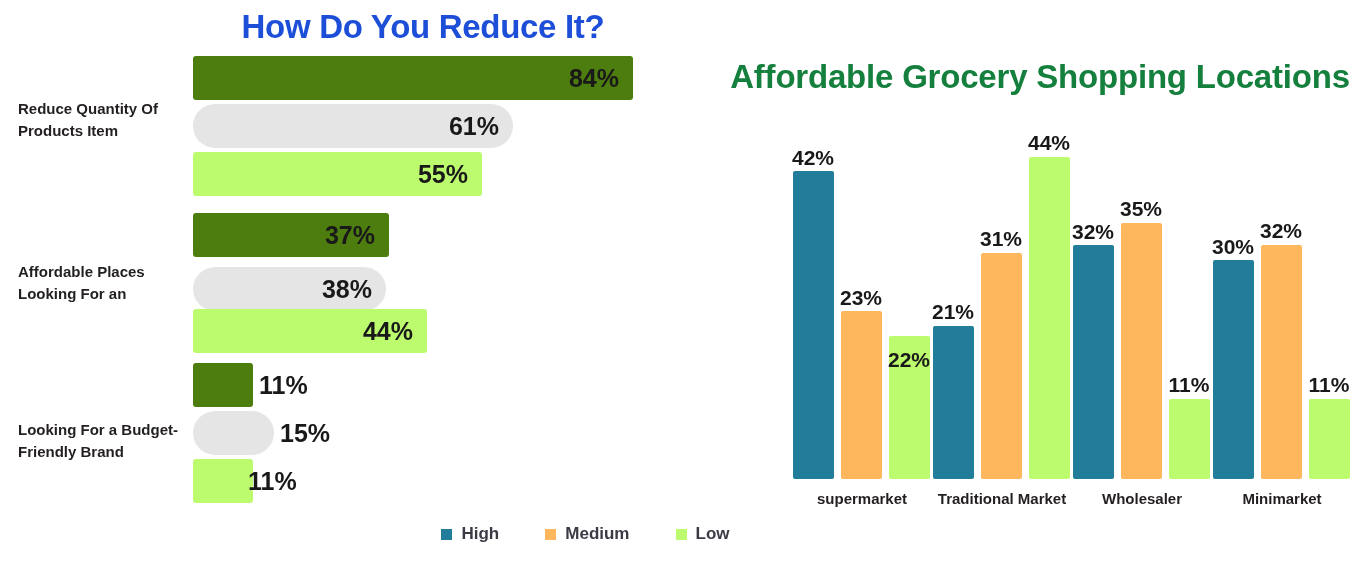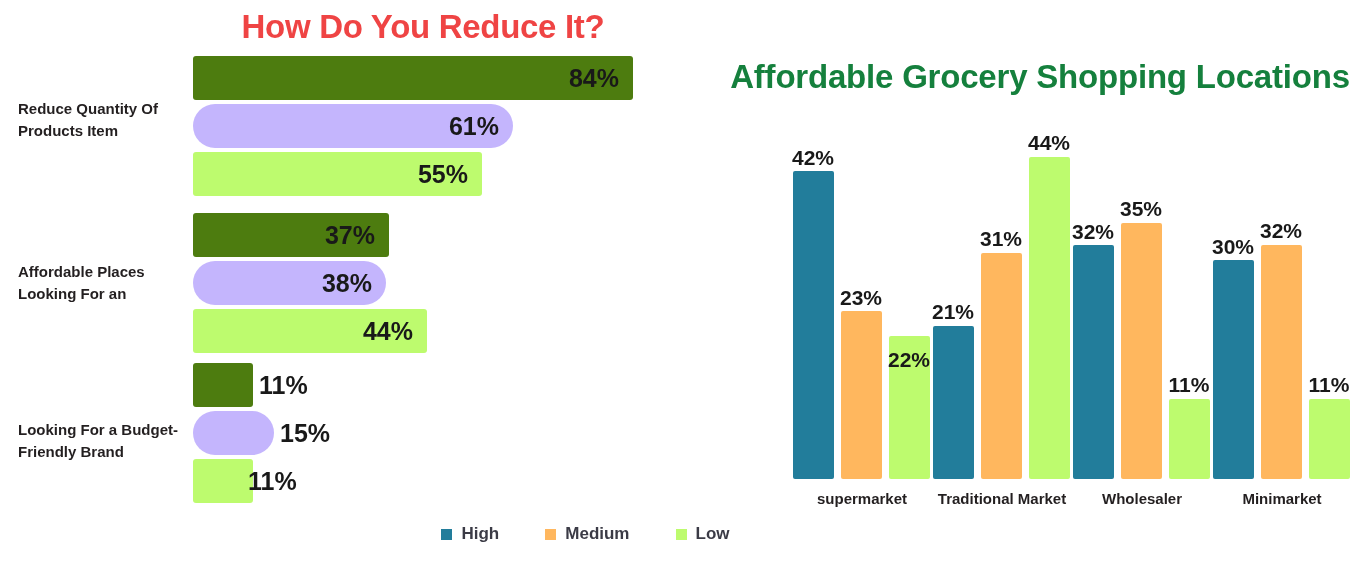--- a/index.html
+++ b/index.html
@@ -12,33 +12,33 @@
     position:relative;
   }
   .stage{position:absolute;left:0;top:0;width:1366px;height:580px;}
 
   
   #left-chart{position:absolute;left:0;top:0;width:700px;height:520px;}
   #left-title{
     position:absolute;left:193px;top:8px;width:460px;
     text-align:center;
     font-size:33px;font-weight:600;letter-spacing:-0.3px;
-    color:#ef4444;white-space:nowrap;
+    color:#1d4ed8;white-space:nowrap;
   }
   .cat-label{
     position:absolute;left:18px;width:180px;
     font-size:15px;font-weight:700;color:#231f20;
     line-height:1.45;
   }
   .hbar{
     position:absolute;left:193px;height:44px;
     border-radius:3px;
   }
   .hbar.blue{background:#4d7c0f;}
-  .hbar.orange{background:#c4b5fd;border-radius:22px;}
+  .hbar.orange{background:#e5e5e5;border-radius:22px;}
   .hbar.green{background:#bdfb6e;}
   .hval{
     position:absolute;height:44px;line-height:44px;
     font-size:25px;font-weight:700;color:#191919;
     white-space:nowrap;
   }
   .hval.inside{right:14px;}
   .hval.outside{left:8px;}
 
   
@@ -104,21 +104,21 @@
     <div class="hbar orange" style="top:104px;width:320px;">
       <span class="hval inside">61%</span>
     </div>
     <div class="hbar green" style="top:152px;width:289px;">
       <span class="hval inside">55%</span>
     </div>
 
     <div class="hbar blue" style="top:213px;width:196px;">
       <span class="hval inside">37%</span>
     </div>
-    <div class="hbar orange" style="top:261px;width:178px;padding-left:15px;">
+    <div class="hbar orange" style="top:267px;width:178px;padding-left:15px;">
       <span class="hval inside">38%</span>
     </div>
     <div class="hbar green" style="top:309px;width:234px;">
       <span class="hval inside">44%</span>
     </div>
 
     <div class="hbar blue" style="top:363px;width:60px;">
       <span class="hval outside" style="left:66px;">11%</span>
     </div>
     <div class="hbar orange" style="top:411px;width:81px;">

